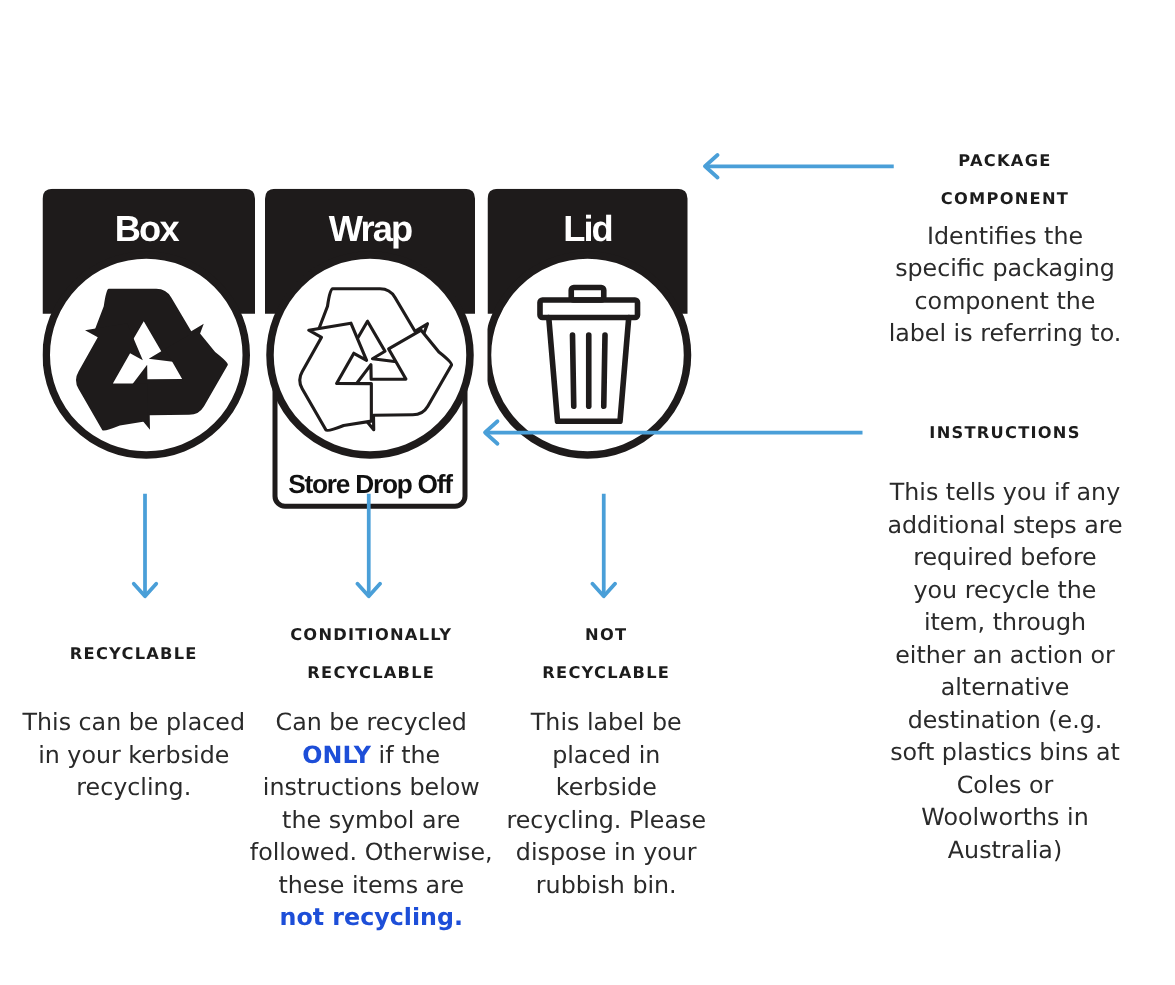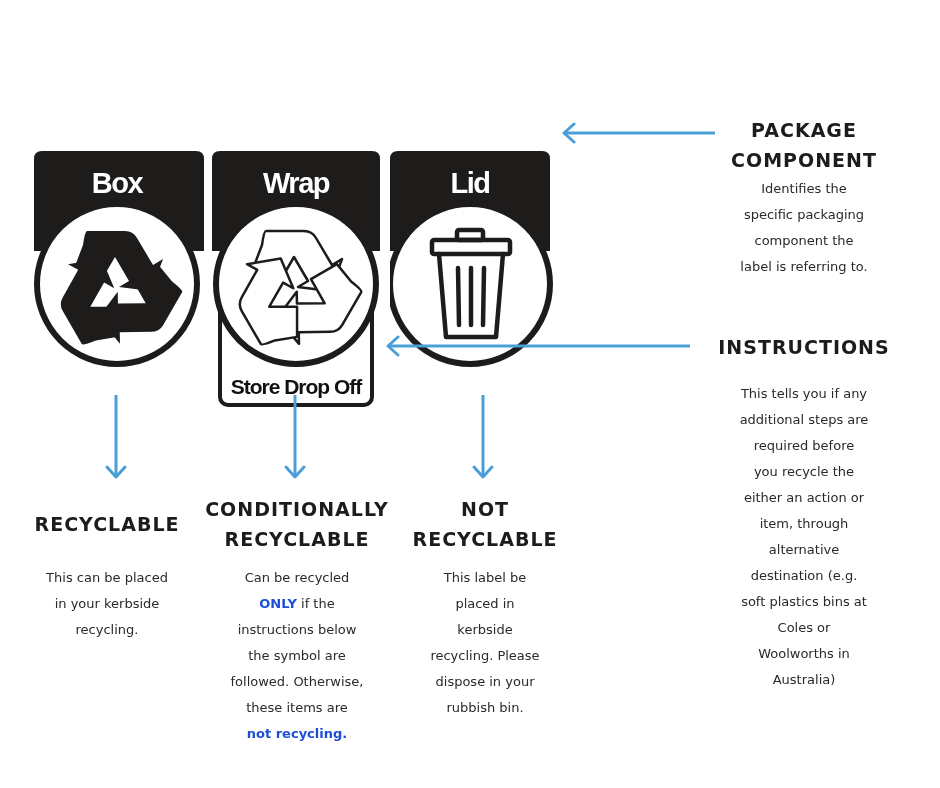--- a/index.html
+++ b/index.html
@@ -2,22 +2,22 @@
 <html><head>
 <meta charset="utf-8">
 <style>
   html, body { margin: 0; padding: 0; background: #ffffff; }
   body { width: 940px; height: 788px; position: relative; overflow: hidden; font-family: "DejaVu Sans", sans-serif; color: #222222; }
   .label-card { position: absolute; margin-top: 39px; }
   .label-card svg { display: block; }
   .tab-text { font-family: "Liberation Sans", sans-serif; font-weight: bold; font-size: 29px; fill: #ffffff; letter-spacing: -1.5px; }
   .drop-text { font-family: "Liberation Sans", sans-serif; font-weight: bold; font-size: 21px; fill: #111111; letter-spacing: -1px; }
   .arrow { position: absolute; }
-  .heading { position: absolute; text-align: center; font-weight: bold; font-size: 19px; letter-spacing: 1px; line-height: 30px; color: #1c1c1c; }
-  .desc { position: absolute; text-align: center; font-size: 13px; line-height: 26px; color: #2a2a2a; }
+  .heading { position: absolute; text-align: center; font-weight: bold; font-size: 13px; letter-spacing: 1px; line-height: 30px; color: #1c1c1c; }
+  .desc { position: absolute; text-align: center; font-size: 19px; line-height: 26px; color: #2a2a2a; }
   .desc b { font-weight: bold; color: #1d4ed8; }
 </style>
 </head>
 <body>
 
 <div class="label-card" style="left:34px; top:112px;">
   <svg width="170" height="220" viewBox="0 0 170 220">
     <defs>
       <g id="recycle-arrow">
 
@@ -101,22 +101,22 @@
 </div>
 
 <div class="heading" style="left:704px; top:332px; width:200px;">
   <div>INSTRUCTIONS</div>
 </div>
 <div class="desc" style="left:694px; top:381px; width:220px;">
   <div>This tells you if any</div>
   <div>additional steps are</div>
   <div>required before</div>
   <div>you recycle the</div>
+  <div>item, through</div>
   <div>either an action or</div>
-  <div>item, through</div>
   <div>alternative</div>
   <div>destination (e.g.</div>
   <div>soft plastics bins at</div>
   <div>Coles or</div>
   <div>Woolworths in</div>
   <div>Australia)</div>
 </div>
 
 <div class="heading" style="left:16px; top:509px; width:182px;">
   <div>RECYCLABLE</div>

